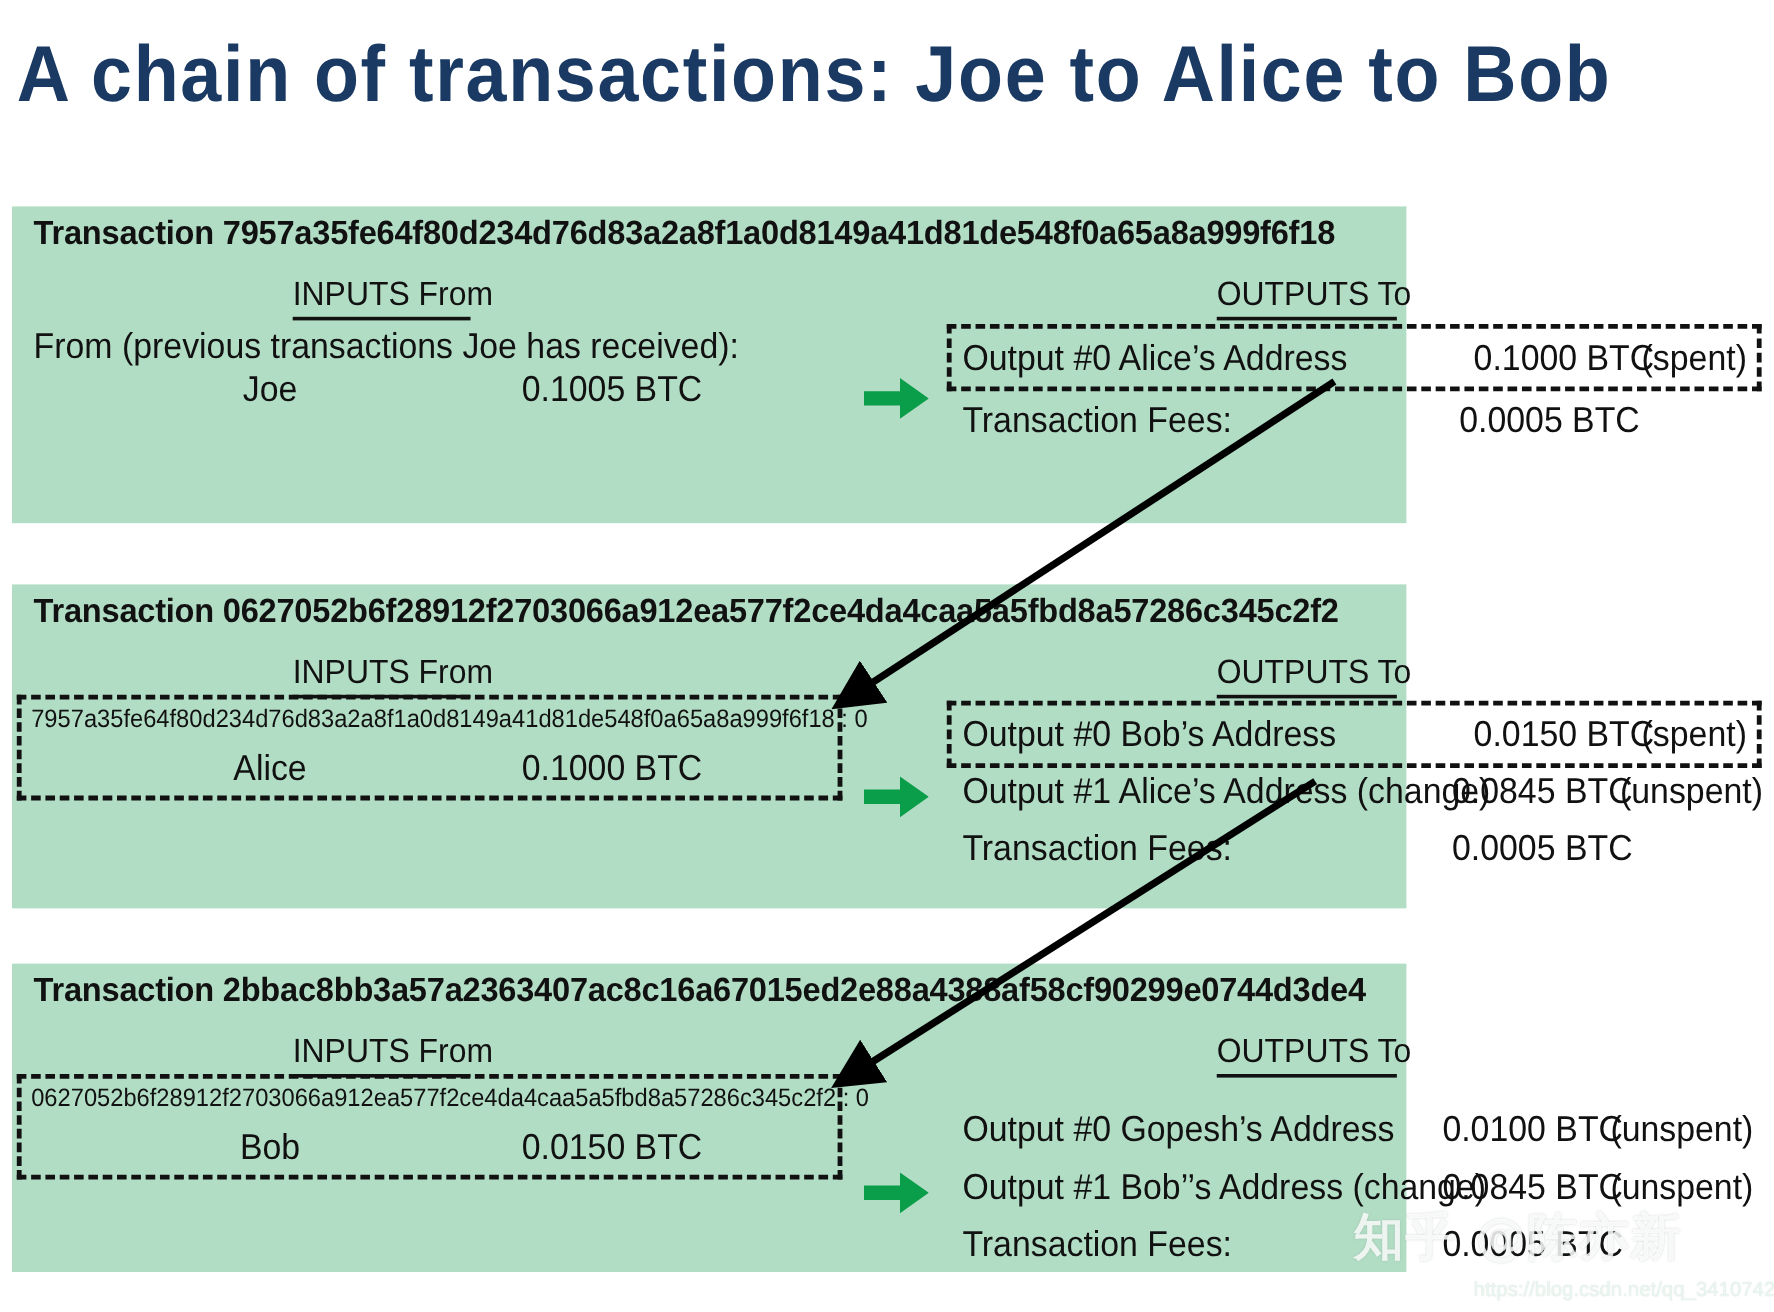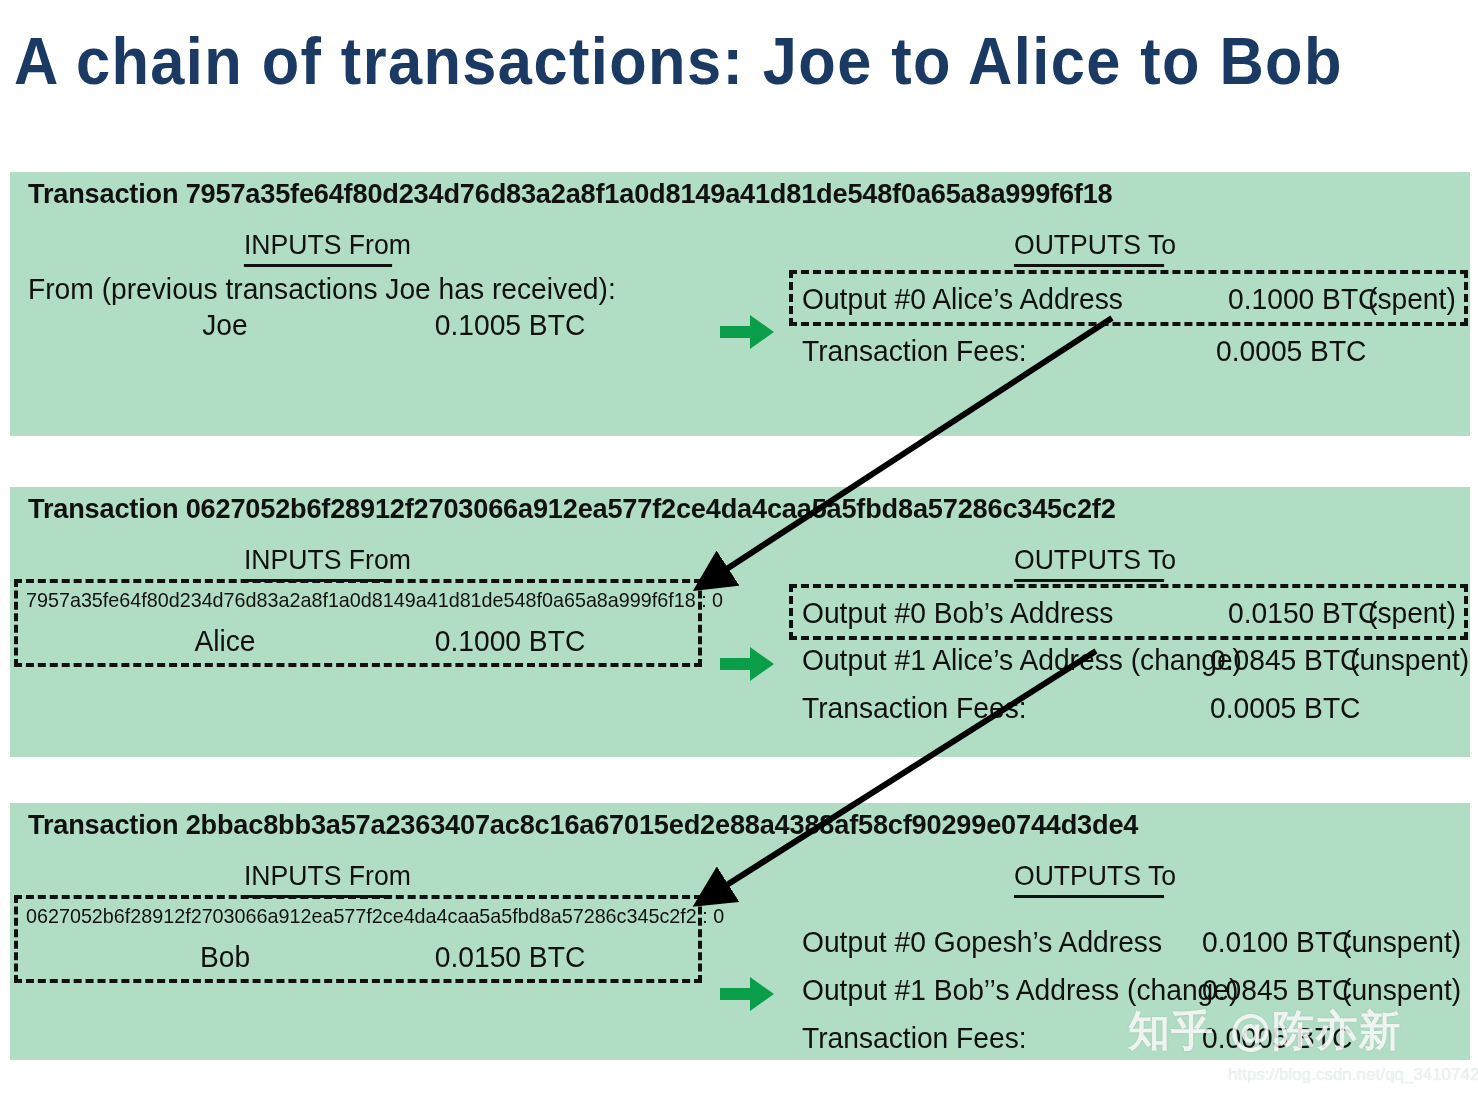--- a/index.html
+++ b/index.html
@@ -35,21 +35,21 @@
     letter-spacing: 1.5px;
     white-space: nowrap;
     transform: scaleX(0.93);
     transform-origin: left center;
   }
 
   
   .tx-panel {
     position: absolute;
     left: 10px;
-    width: 1460px;
+    width: 1162px;
     background: #b2ddc5;
     box-sizing: border-box;
   }
   #tx-panel-1 { top: 172px;  height: 264px; }
   #tx-panel-2 { top: 487px;  height: 270px; }
   #tx-panel-3 { top: 803px;  height: 257px; }
 
   .tx-heading {
     position: absolute;
     left: 18px;

